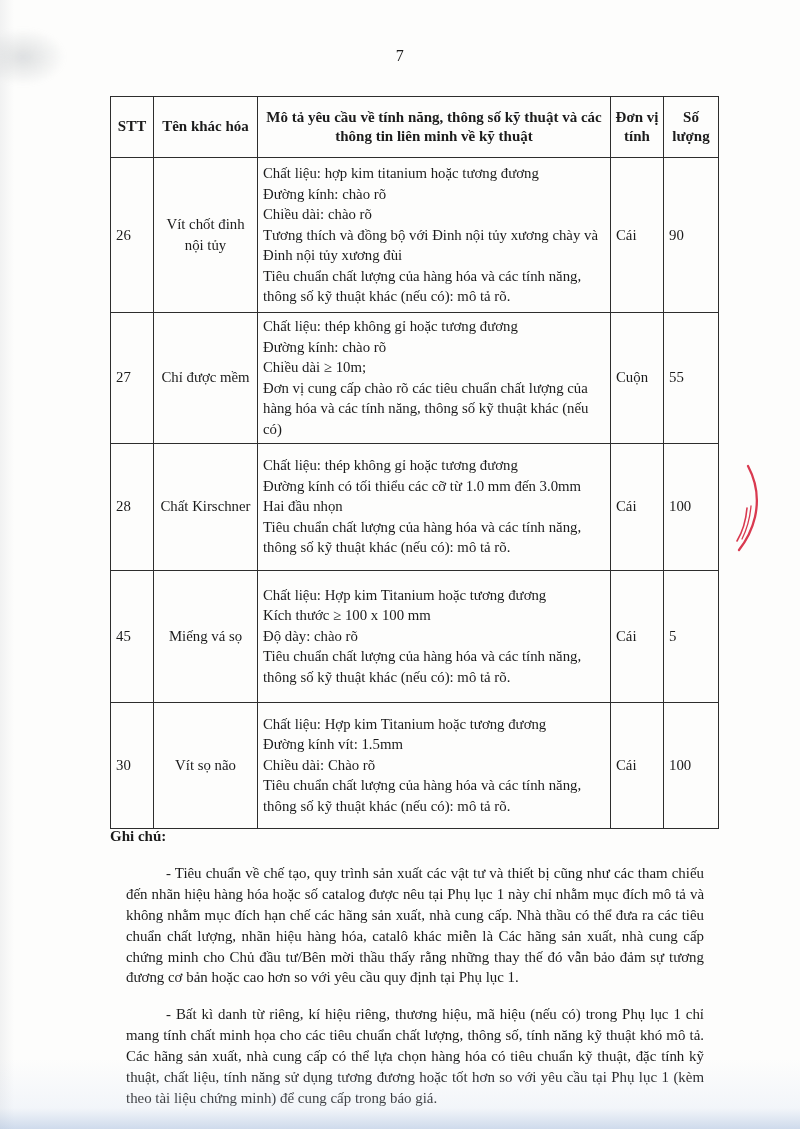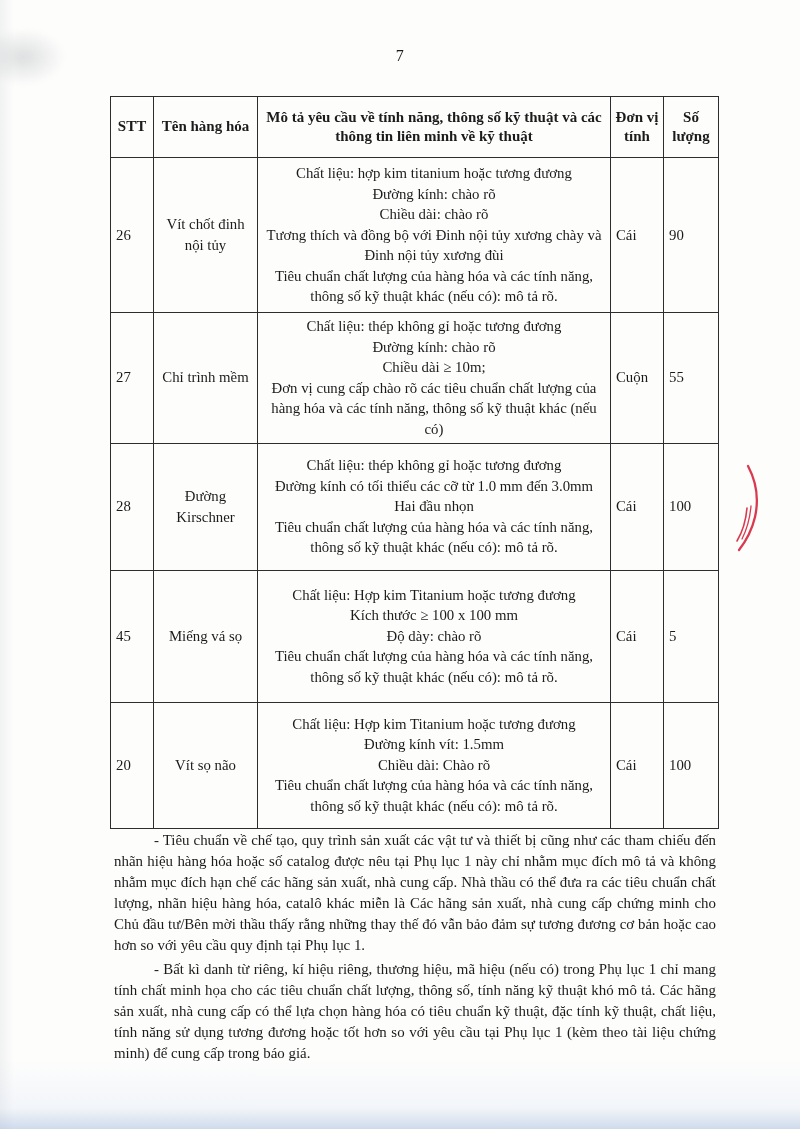--- a/index.html
+++ b/index.html
@@ -40,26 +40,26 @@
     padding:3px 5px;
     vertical-align:middle;
     overflow:hidden;
   }
   table.spec th{
     font-size:15px;line-height:19.5px;font-weight:bold;text-align:center;
     height:52px;padding:4px 3px;
   }
   td.c-stt,td.c-unit,td.c-qty{text-align:left;}
   td.c-name{padding-left:11px;padding-right:6px;text-align:center;}
-  td.c-desc{vertical-align:top;padding:4px 5px 4px 9px;white-space:pre-line;text-align:center;}
+  td.c-desc{vertical-align:top;padding:4px 5px 4px 9px;white-space:pre-line;}
 
   
   .notes{position:absolute;left:110px;top:826px;width:610px;font-size:14.9px;line-height:20.9px;}
   .notes-title{font-weight:bold;margin:0 0 9px 0;font-size:15px;}
-  .notes p{margin:4px;text-align:justify;text-indent:40px;}
+  .notes p{margin:16px;text-align:justify;text-indent:40px;}
 </style>
 </head>
 <body>
 
 <div class="page">
 
   <div class="smudge-top-left"></div>
   <div class="left-edge-shadow"></div>
 
   <div class="page-number">7</div>
@@ -68,84 +68,85 @@
     <colgroup>
       <col style="width:43px">
         <col style="width:104px">
         <col style="width:353px">
         <col style="width:53px">
         <col style="width:55px">
     </colgroup>
     <tbody>
         <tr>
       <th>STT</th>
-      <th>Tên hàng hóa</th>
+      <th>Tên khác hóa</th>
       <th>Mô tả yêu cầu về tính năng, thông số kỹ thuật và các thông tin liên minh về kỹ thuật</th>
       <th>Đơn vị tính</th>
       <th>Số lượng</th>
     </tr>
     <tr style="height:155px">
       <td class="c-stt">26</td>
       <td class="c-name">Vít chốt đinh nội tủy</td>
       <td class="c-desc">Chất liệu: hợp kim titanium hoặc tương đương
 Đường kính: chào rõ
 Chiều dài: chào rõ
 Tương thích và đồng bộ với Đinh nội tủy xương chày và Đinh nội tủy xương đùi
 Tiêu chuẩn chất lượng của hàng hóa và các tính năng, thông số kỹ thuật khác (nếu có): mô tả rõ.</td>
       <td class="c-unit">Cái</td>
       <td class="c-qty">90</td>
     </tr>
     <tr style="height:126px">
       <td class="c-stt">27</td>
-      <td class="c-name">Chỉ trình mềm</td>
+      <td class="c-name">Chỉ được mềm</td>
       <td class="c-desc">Chất liệu: thép không gỉ hoặc tương đương
 Đường kính: chào rõ
 Chiều dài ≥ 10m;
 Đơn vị cung cấp chào rõ các tiêu chuẩn chất lượng của hàng hóa và các tính năng, thông số kỹ thuật khác (nếu có)</td>
       <td class="c-unit">Cuộn</td>
       <td class="c-qty">55</td>
     </tr>
     <tr style="height:127px">
       <td class="c-stt">28</td>
-      <td class="c-name">Đường Kirschner</td>
+      <td class="c-name">Chất Kirschner</td>
       <td class="c-desc">Chất liệu: thép không gỉ hoặc tương đương
 Đường kính có tối thiểu các cỡ từ 1.0 mm đến 3.0mm
 Hai đầu nhọn
 Tiêu chuẩn chất lượng của hàng hóa và các tính năng, thông số kỹ thuật khác (nếu có): mô tả rõ.</td>
       <td class="c-unit">Cái</td>
       <td class="c-qty">100</td>
     </tr>
     <tr style="height:132px">
       <td class="c-stt">45</td>
       <td class="c-name">Miếng vá sọ</td>
       <td class="c-desc">Chất liệu: Hợp kim Titanium hoặc tương đương
 Kích thước ≥ 100 x 100 mm
 Độ dày: chào rõ
 Tiêu chuẩn chất lượng của hàng hóa và các tính năng, thông số kỹ thuật khác (nếu có): mô tả rõ.</td>
       <td class="c-unit">Cái</td>
       <td class="c-qty">5</td>
     </tr>
     <tr style="height:126px">
-      <td class="c-stt">20</td>
+      <td class="c-stt">30</td>
       <td class="c-name">Vít sọ não</td>
       <td class="c-desc">Chất liệu: Hợp kim Titanium hoặc tương đương
 Đường kính vít: 1.5mm
 Chiều dài: Chào rõ
 Tiêu chuẩn chất lượng của hàng hóa và các tính năng, thông số kỹ thuật khác (nếu có): mô tả rõ.</td>
       <td class="c-unit">Cái</td>
       <td class="c-qty">100</td>
     </tr>
   </tbody>
     </table>
 
   <svg class="red-mark" width="36" height="96" viewBox="0 0 36 96">
     <path d="M15,5 C23,20 26,38 22,56 C19,69 13,80 6,89" stroke="#d93a50" fill="none" stroke-width="2.3" stroke-linecap="round"></path>
     <path d="M14,47 C13,59 10,70 4,80" stroke="#d93a50" fill="none" stroke-width="1.6" stroke-linecap="round"></path>
     <path d="M18,45 C17,57 14,68 9,78" stroke="#d93a50" fill="none" stroke-width="1.3" stroke-linecap="round"></path>
   </svg>
 
   <div class="notes">
+    <div class="notes-title">Ghi chú:</div>
     <p>- Tiêu chuẩn về chế tạo, quy trình sản xuất các vật tư và thiết bị cũng như các tham chiếu đến nhãn hiệu hàng hóa hoặc số catalog được nêu tại Phụ lục 1 này chỉ nhằm mục đích mô tả và không nhằm mục đích hạn chế các hãng sản xuất, nhà cung cấp. Nhà thầu có thể đưa ra các tiêu chuẩn chất lượng, nhãn hiệu hàng hóa, catalô khác miễn là Các hãng sản xuất, nhà cung cấp chứng minh cho Chủ đầu tư/Bên mời thầu thấy rằng những thay thế đó vẫn bảo đảm sự tương đương cơ bản hoặc cao hơn so với yêu cầu quy định tại Phụ lục 1.</p>
     <p>- Bất kì danh từ riêng, kí hiệu riêng, thương hiệu, mã hiệu (nếu có) trong Phụ lục 1 chỉ mang tính chất minh họa cho các tiêu chuẩn chất lượng, thông số, tính năng kỹ thuật khó mô tả. Các hãng sản xuất, nhà cung cấp có thể lựa chọn hàng hóa có tiêu chuẩn kỹ thuật, đặc tính kỹ thuật, chất liệu, tính năng sử dụng tương đương hoặc tốt hơn so với yêu cầu tại Phụ lục 1 (kèm theo tài liệu chứng minh) để cung cấp trong báo giá.</p>
   </div>
 
   <div class="bottom-tint"></div>
 </div>
 
 </body></html>

